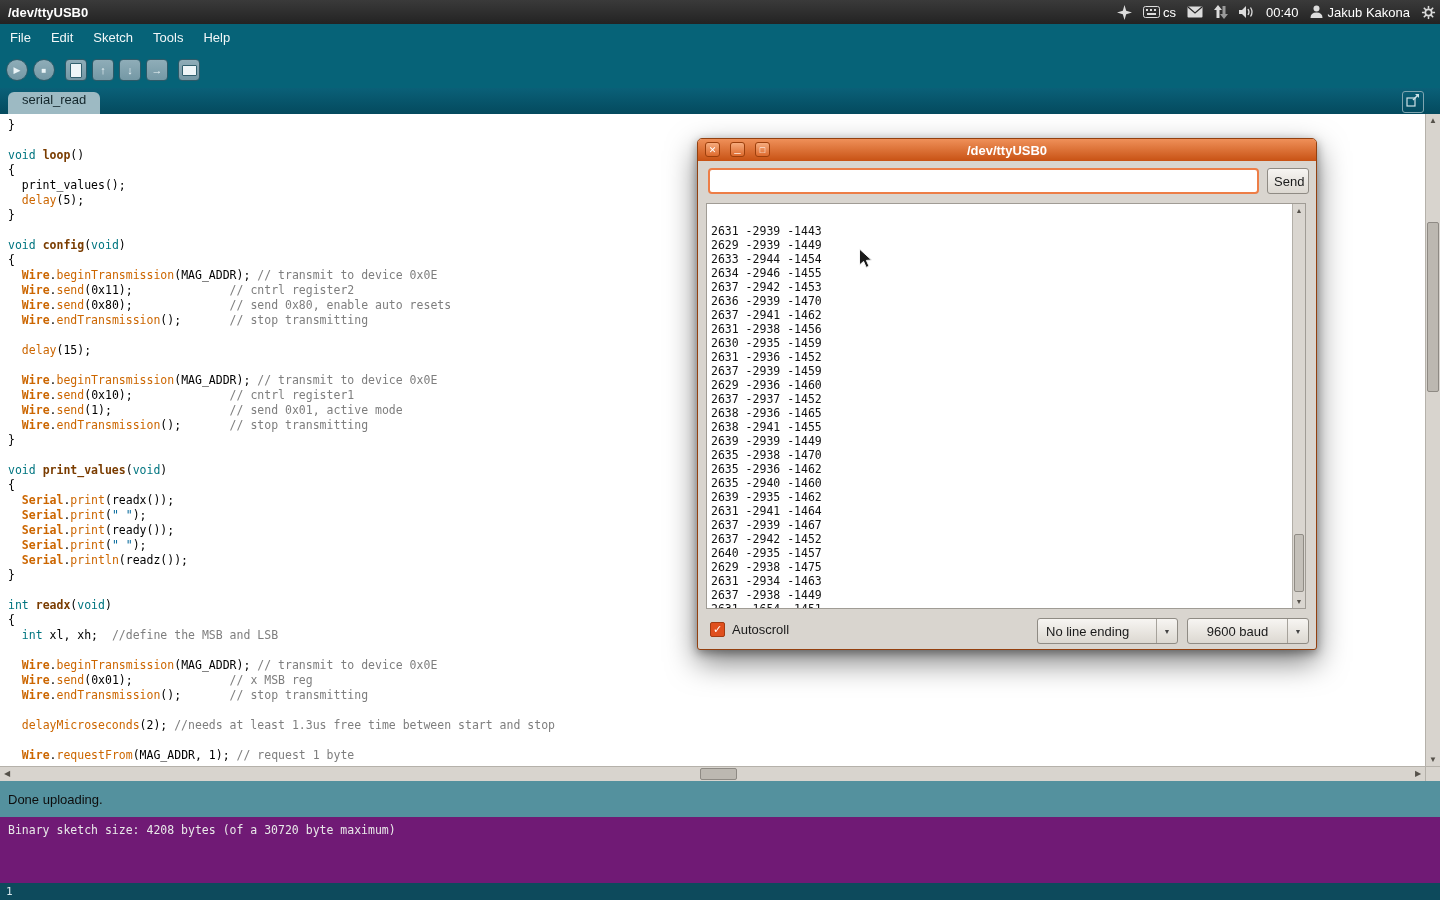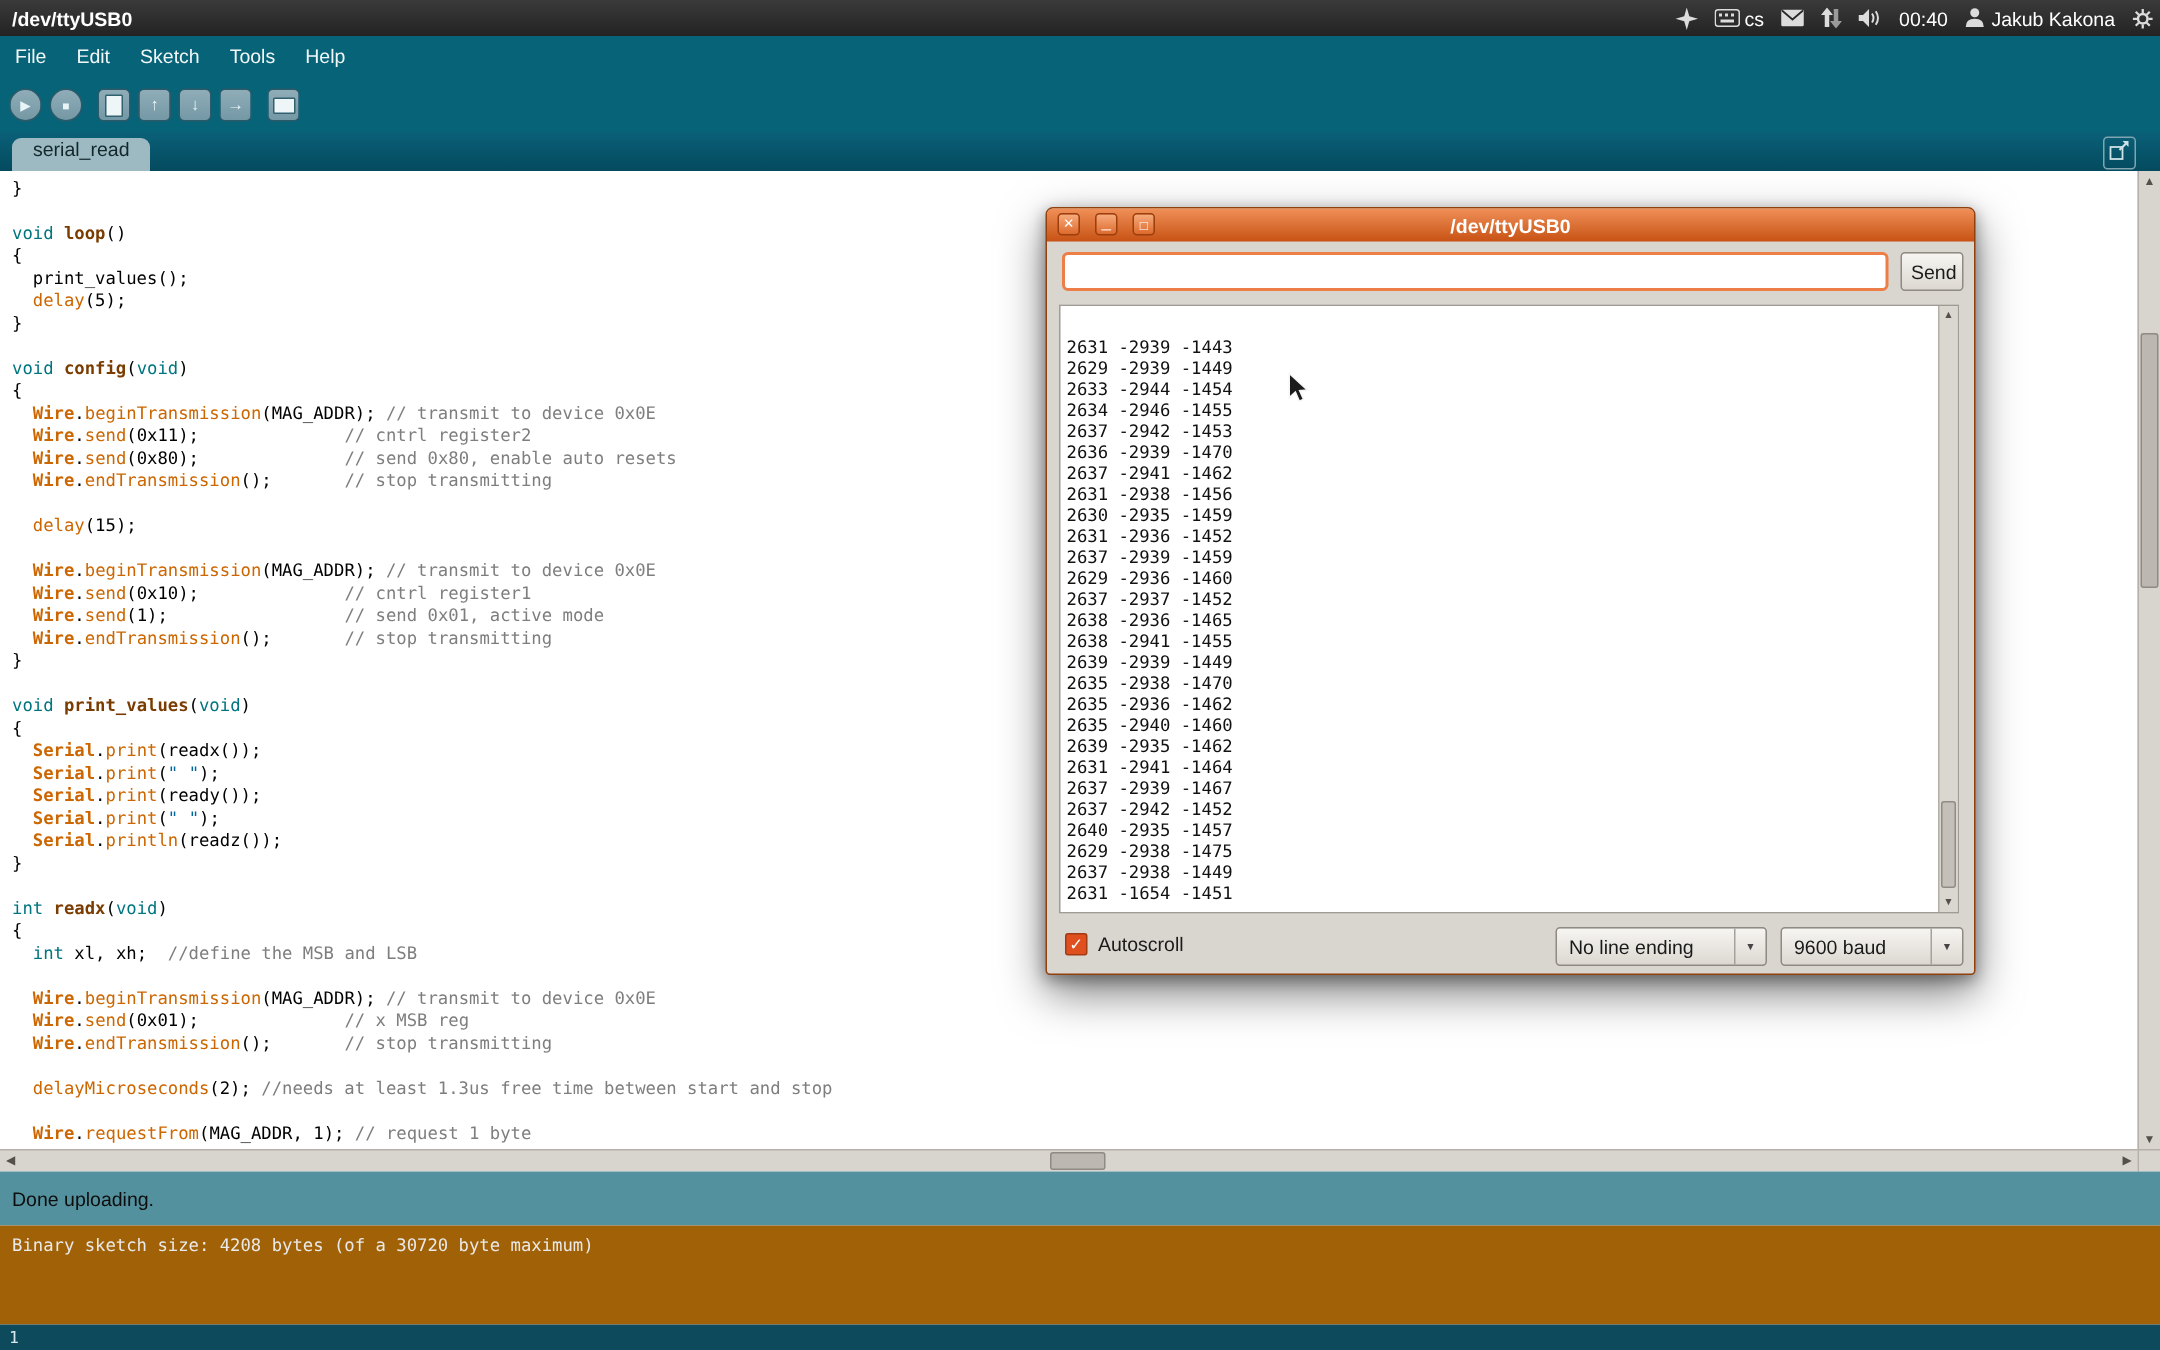--- a/index.html
+++ b/index.html
@@ -55,21 +55,21 @@
     border:1px solid #8e8a84;border-radius:2px;box-sizing:border-box;}
   .sb-arrow{position:absolute;font-size:8px;color:#55514a;width:100%;text-align:center;line-height:13px;}
   .hscroll{position:absolute;left:0;top:766px;width:1425px;height:15px;background:#d8d4ce;border-top:1px solid #b5b1aa;box-sizing:border-box;}
   .hscroll .thumb{position:absolute;top:1px;height:12px;left:700px;width:37px;background:#bcb8b1;
     border:1px solid #8e8a84;border-radius:2px;box-sizing:border-box;}
   .hsb-arrow{position:absolute;top:0;font-size:8px;color:#55514a;line-height:14px;width:14px;text-align:center;}
   .scroll-corner{position:absolute;right:0;top:766px;width:15px;height:15px;background:#d8d4ce;border-top:1px solid #b5b1aa;border-left:1px solid #b5b1aa;box-sizing:border-box;}
 
   .statusbar{position:absolute;left:0;top:781px;width:1440px;height:36px;background:#54919e;
     display:flex;align-items:center;font-size:13px;color:#0d0d0d;padding-left:8px;box-sizing:border-box;}
-  .console{position:absolute;left:0;top:817px;width:1440px;height:66px;background:#a16207;
+  .console{position:absolute;left:0;top:817px;width:1440px;height:66px;background:#701a75;
     color:#e9e9e9;font-family:"DejaVu Sans Mono","Liberation Mono",monospace;font-size:11.5px;
     padding:6px 8px;box-sizing:border-box;}
   .footerline{position:absolute;left:0;top:883px;width:1440px;height:17px;background:#0d4a5c;
     color:#d7e7ec;font-family:"DejaVu Sans Mono",monospace;font-size:11px;display:flex;align-items:center;padding-left:6px;box-sizing:border-box;}
 
   
   .serial-window{position:absolute;left:697px;top:138px;width:620px;height:512px;background:#d9d5cf;
     border:1px solid #93400f;border-radius:5px 5px 3px 3px;box-shadow:0 12px 30px rgba(0,0,0,.5),0 3px 10px rgba(0,0,0,.35);
     box-sizing:border-box;z-index:10;}
   .sm-titlebar{position:absolute;left:0;top:0;width:100%;height:22px;border-radius:4px 4px 0 0;
@@ -97,21 +97,21 @@
     border:1px solid #a33b12;border-radius:2px;color:#fff;font-size:11px;font-weight:bold;
     display:flex;align-items:center;justify-content:center;box-sizing:border-box;}
   .sm-check-label{position:absolute;left:34px;top:5px;font-size:13px;color:#1a1a1a;}
   .sm-combo{position:absolute;top:1px;height:26px;background:linear-gradient(#f7f5f2,#dcd8d1);
     border:1px solid #8f8b84;border-radius:3px;display:flex;align-items:center;box-sizing:border-box;
     font-size:13px;color:#1a1a1a;}
   .sm-combo .txt{padding:0 8px;flex:1;white-space:nowrap;}
   .sm-combo .arrow{width:20px;height:100%;border-left:1px solid #a6a29b;display:flex;
     align-items:center;justify-content:center;font-size:7px;color:#444;}
   .combo-lineend{left:339px;width:141px;}
-  .combo-baud{left:489px;width:122px;}
+  .combo-baud{left:489px;width:122px;text-align:center;}
 
   .mouse-cursor{position:absolute;left:858px;top:248px;z-index:50;}
 </style>
 </head>
 <body>
 
 <div class="screen">
 
   <div class="panel">
     <div class="panel-title">/dev/ttyUSB0</div>
@@ -336,20 +336,21 @@
           <div class="serial-row">2639 -2939 -1449</div>
           <div class="serial-row">2635 -2938 -1470</div>
           <div class="serial-row">2635 -2936 -1462</div>
           <div class="serial-row">2635 -2940 -1460</div>
           <div class="serial-row">2639 -2935 -1462</div>
           <div class="serial-row">2631 -2941 -1464</div>
           <div class="serial-row">2637 -2939 -1467</div>
           <div class="serial-row">2637 -2942 -1452</div>
           <div class="serial-row">2640 -2935 -1457</div>
           <div class="serial-row">2629 -2938 -1475</div>
+          <div class="serial-row">2631 -2934 -1463</div>
           <div class="serial-row">2637 -2938 -1449</div>
           <div class="serial-row">2631 -1654 -1451</div>
         </div>
       <div class="sm-scroll">
         <span class="sm-sb-arrow" style="top:0;">▲</span>
         <div class="thumb"></div>
         <span class="sm-sb-arrow" style="bottom:0;">▼</span>
       </div>
     </div>
     <div class="sm-bottom">

